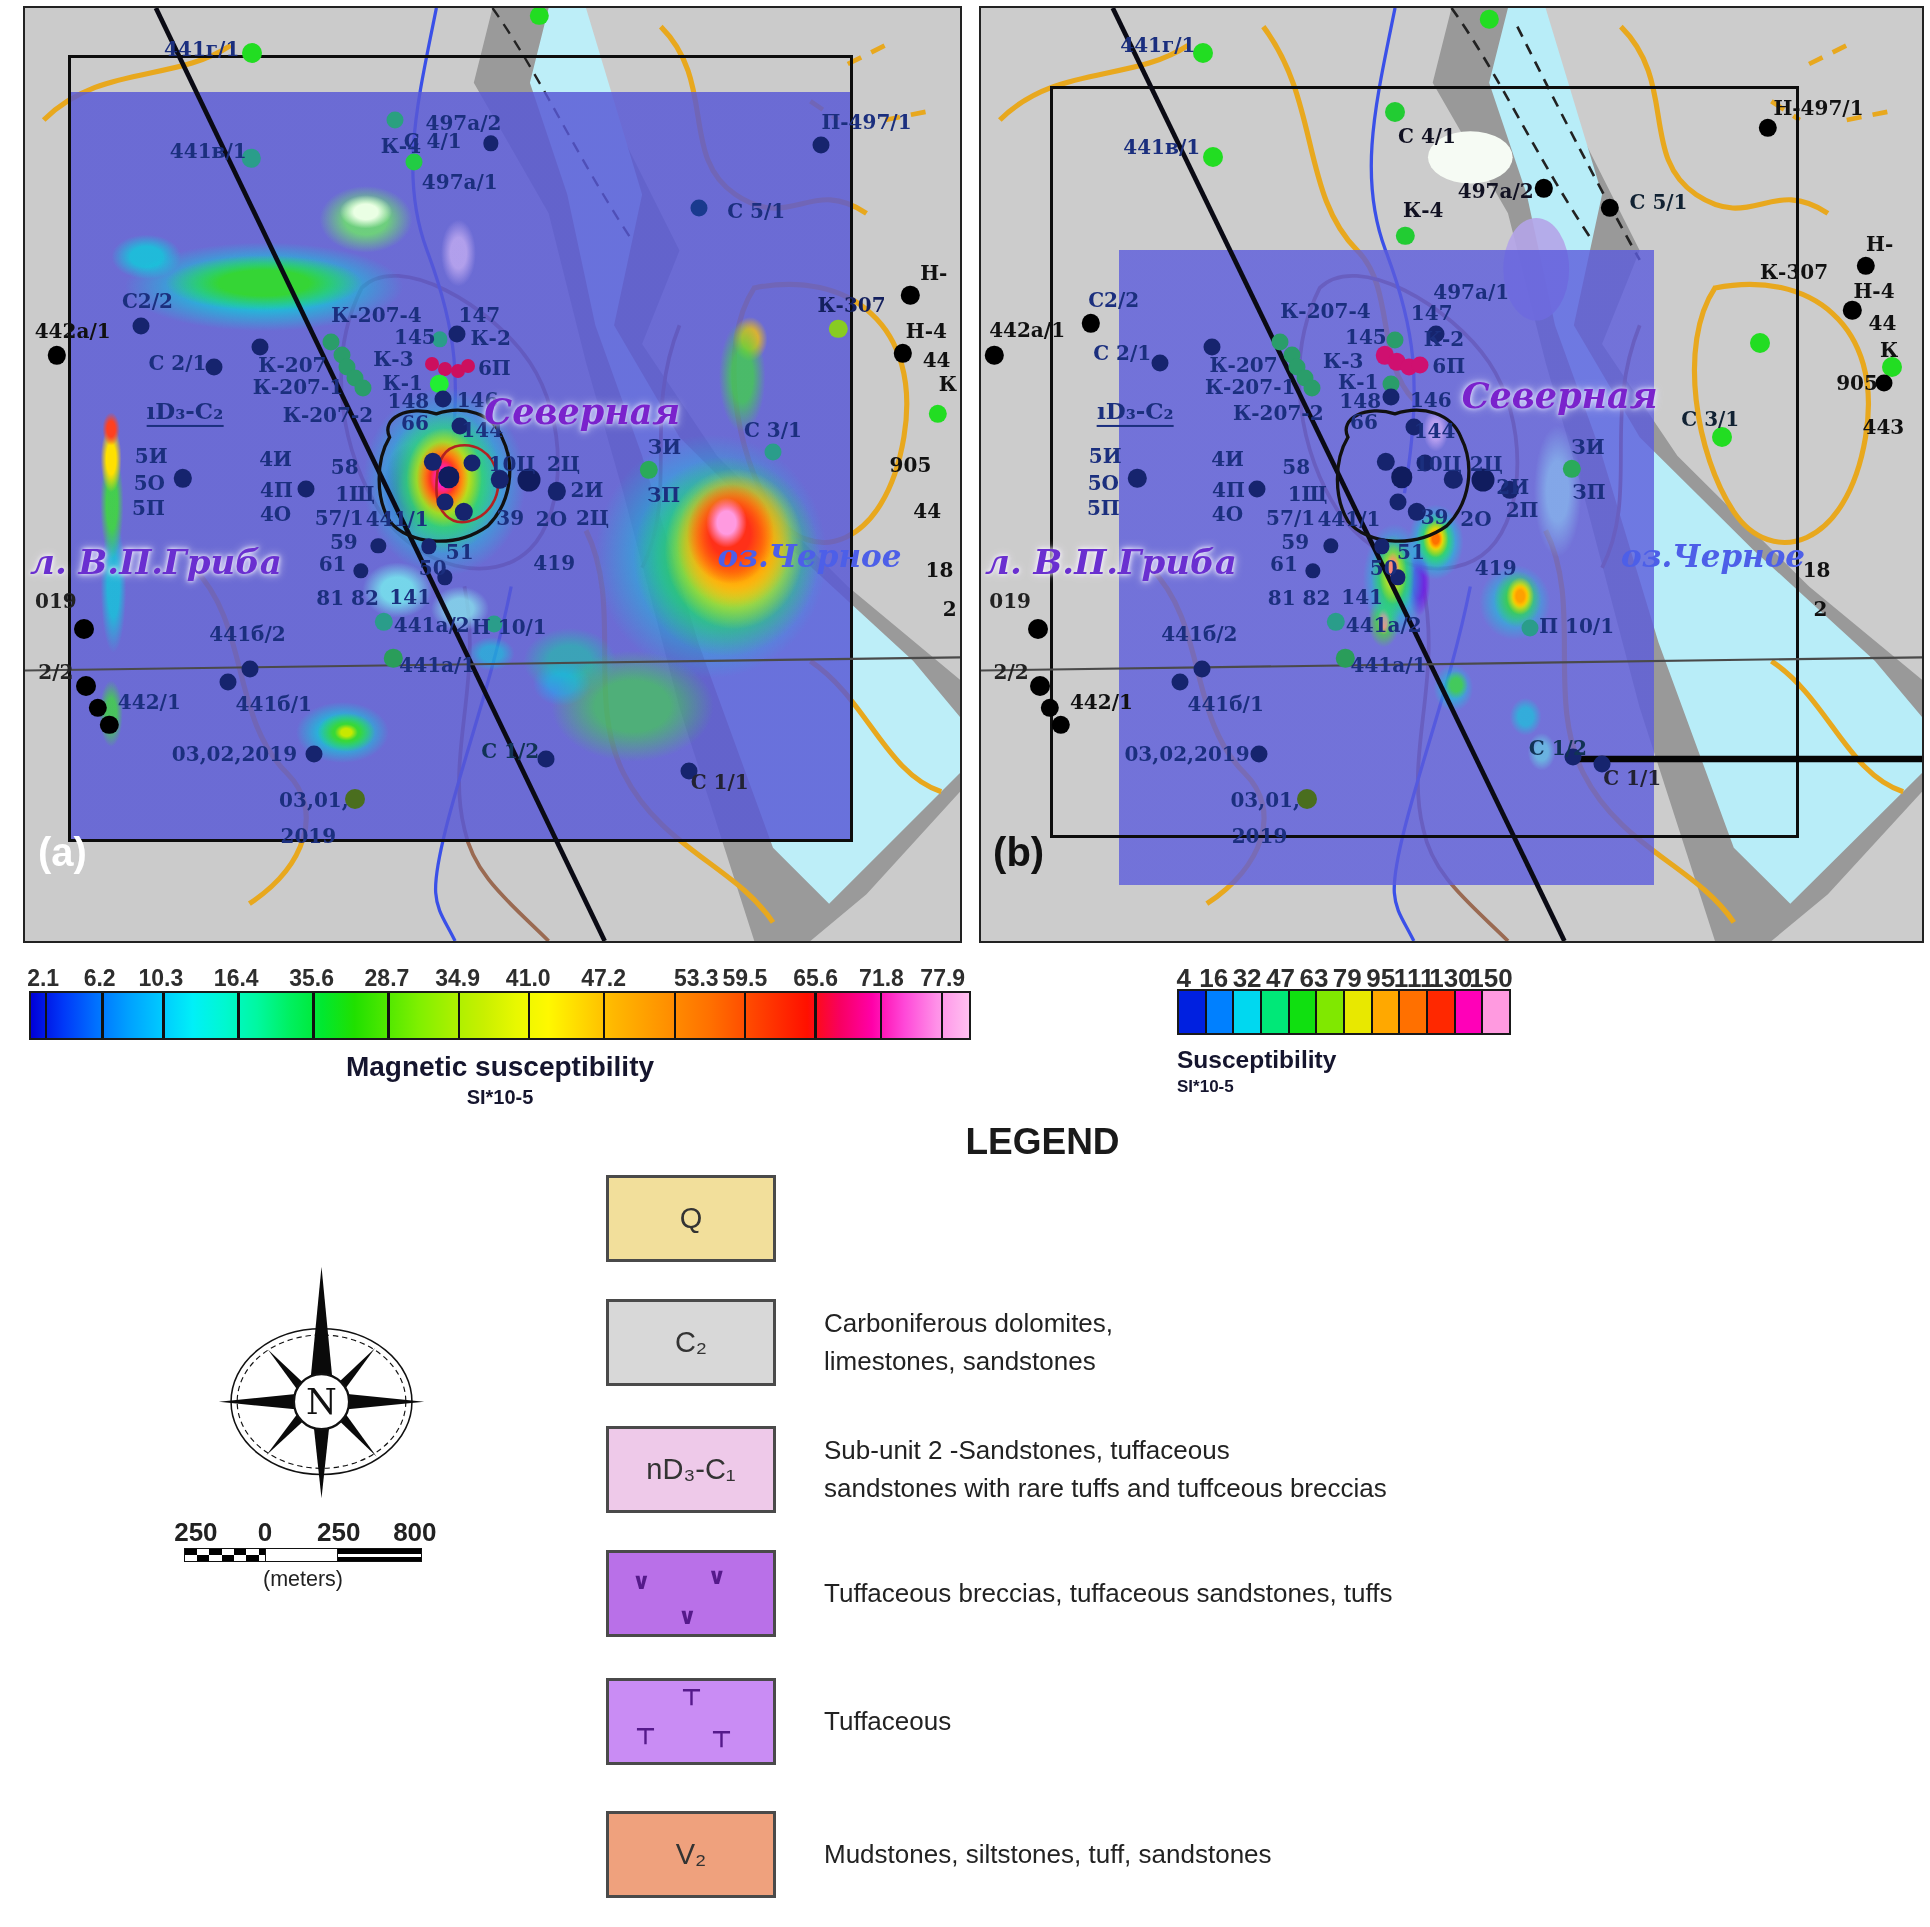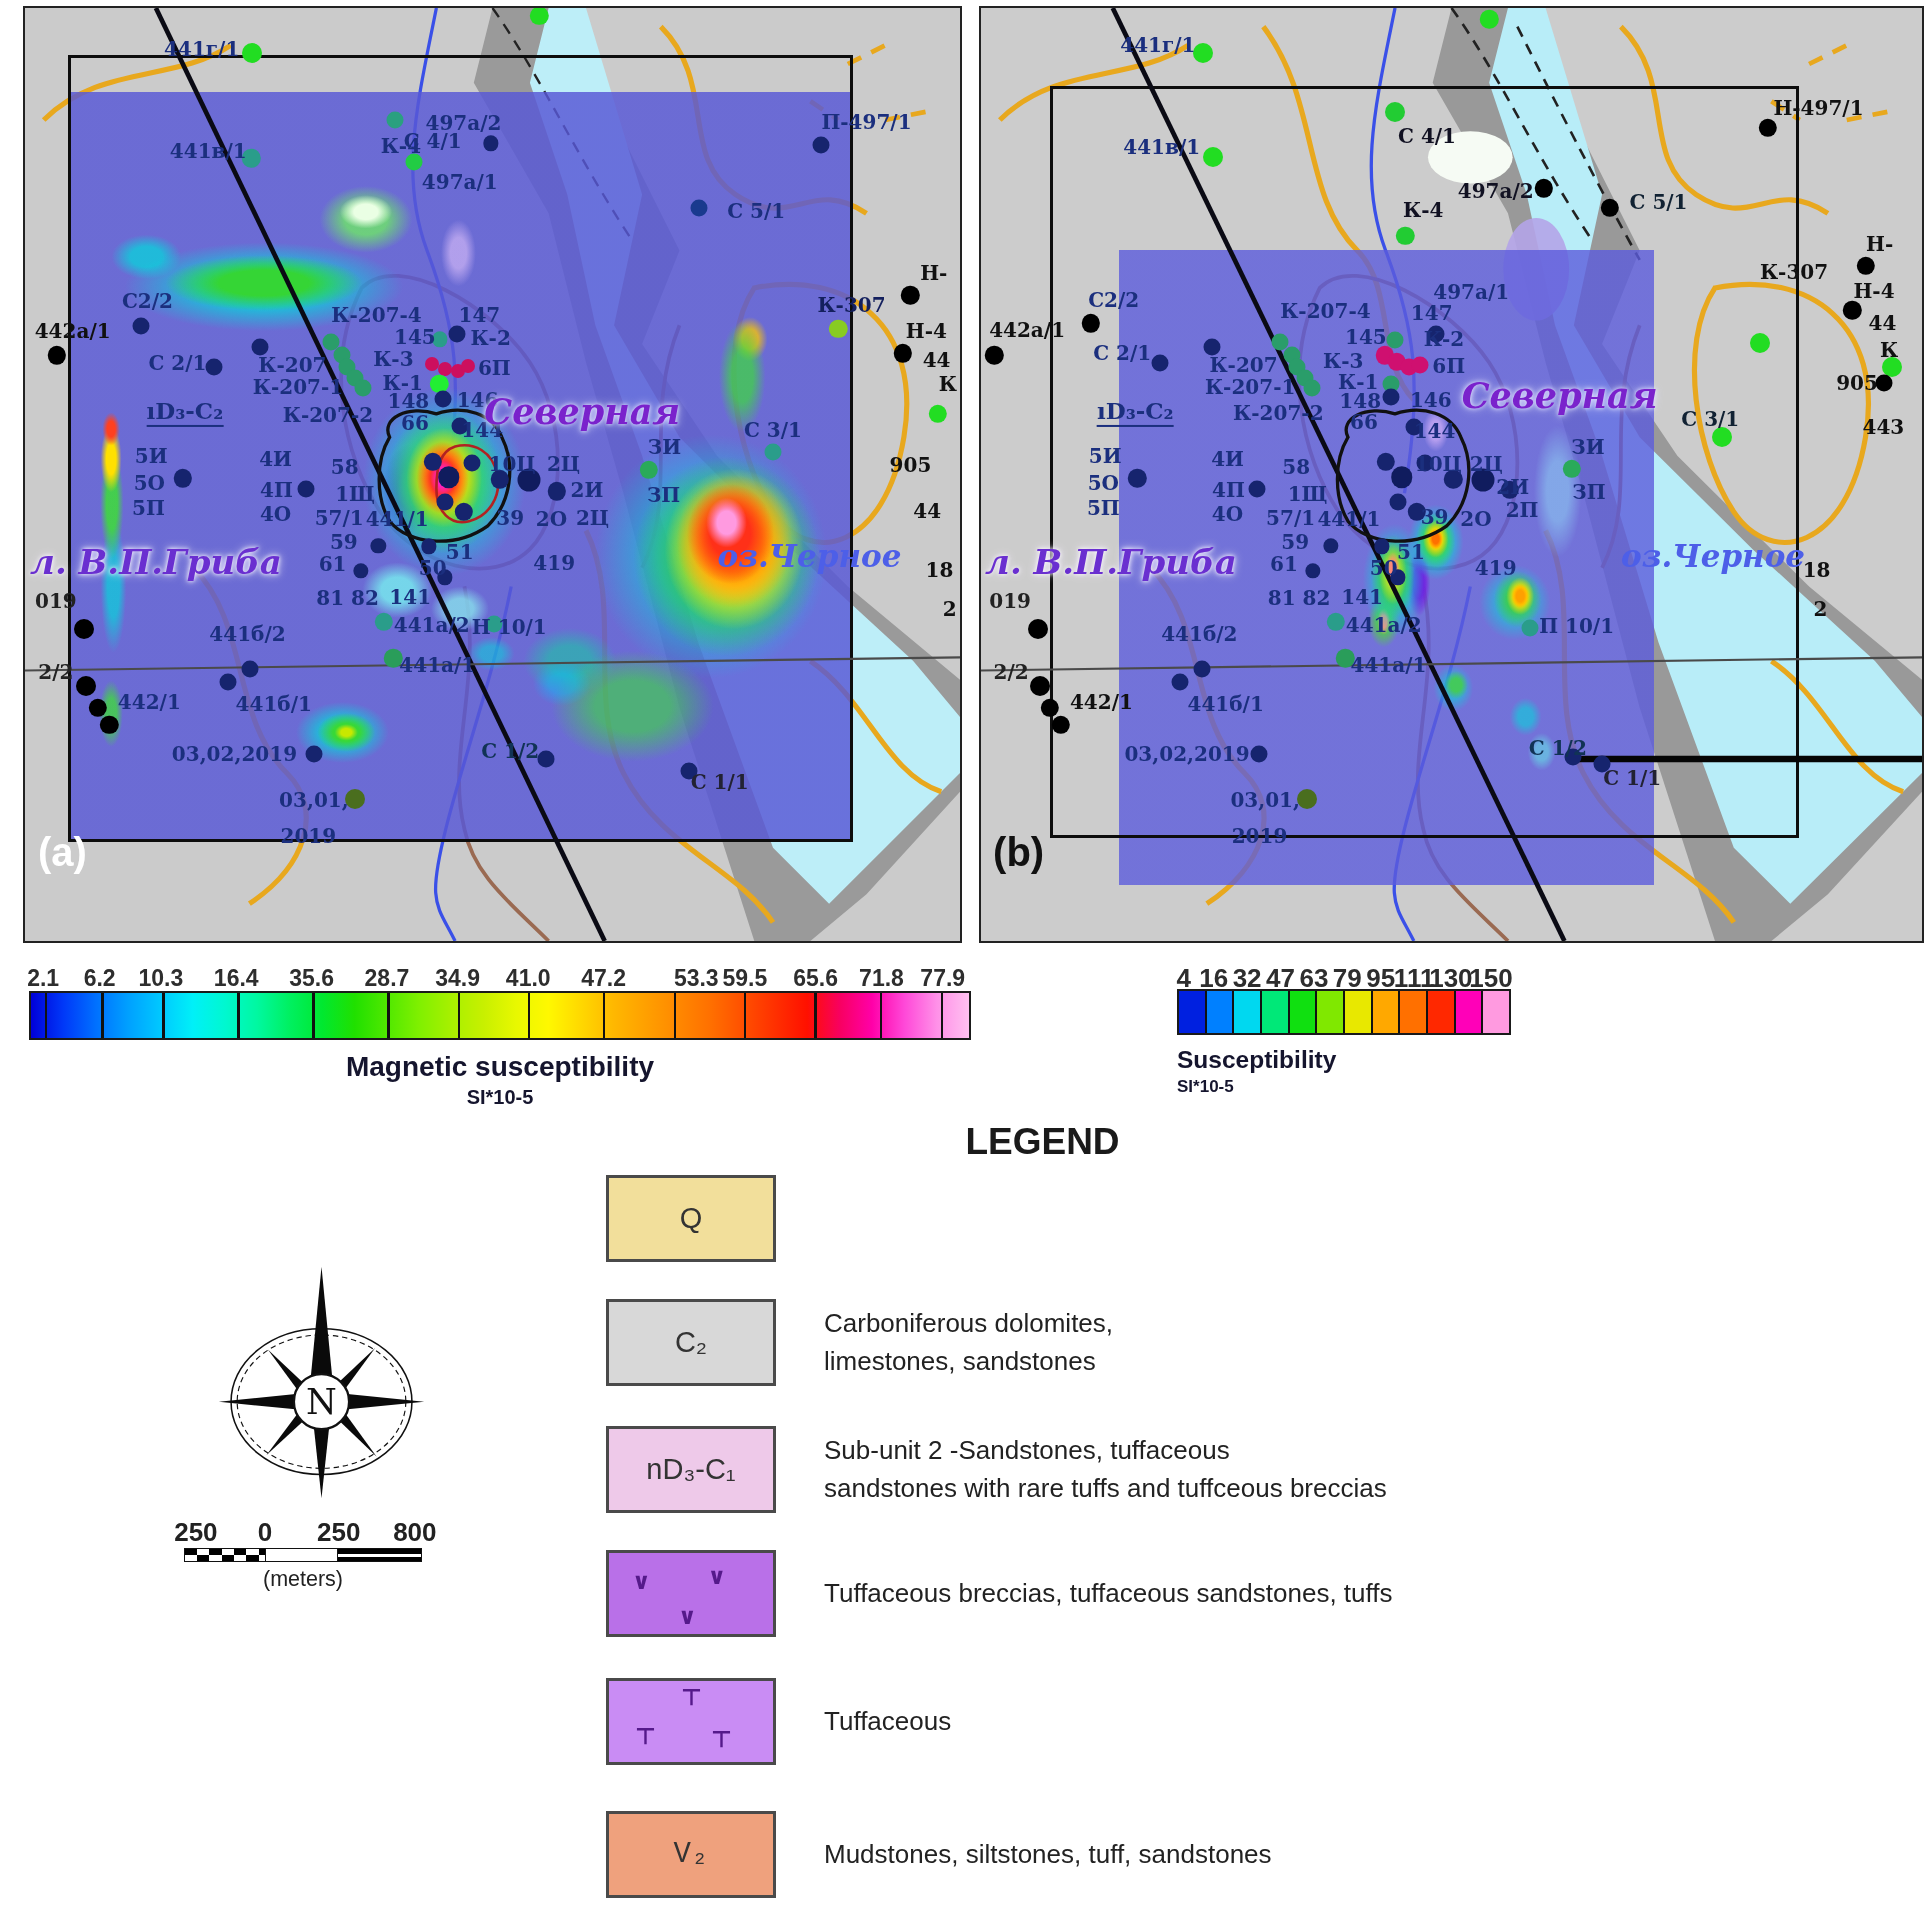--- a/index.html
+++ b/index.html
@@ -522,21 +522,21 @@
         <div class="leg-box" style="background: rgb(201, 140, 244);">
           <span class="sym" style="left: 44%; top: 4%; transform: rotate(180deg);">⊥</span>
           <span class="sym" style="left: 16%; top: 52%; transform: rotate(180deg);">⊥</span>
           <span class="sym" style="left: 62%; top: 56%; transform: rotate(180deg);">⊥</span>
         </div>
         <div class="leg-desc">
           <div>Tuffaceous</div>
         </div>
       </div>
       <div class="leg-row" style="top: 1811px;">
-        <div class="leg-box" style="background: rgb(239, 161, 125); font-family: Liberation Mono, monospace;">
+        <div class="leg-box" style="background: rgb(239, 161, 125);">
           <span>V₂</span>
         </div>
         <div class="leg-desc">
           <div>Mudstones, siltstones, tuff, sandstones</div>
         </div>
       </div>
     </div>
 
   <svg id="compass" width="233" height="253" viewBox="0 0 304 330">
     <ellipse cx="152" cy="190" rx="118" ry="95" fill="none" stroke="#111" stroke-width="2"></ellipse>

